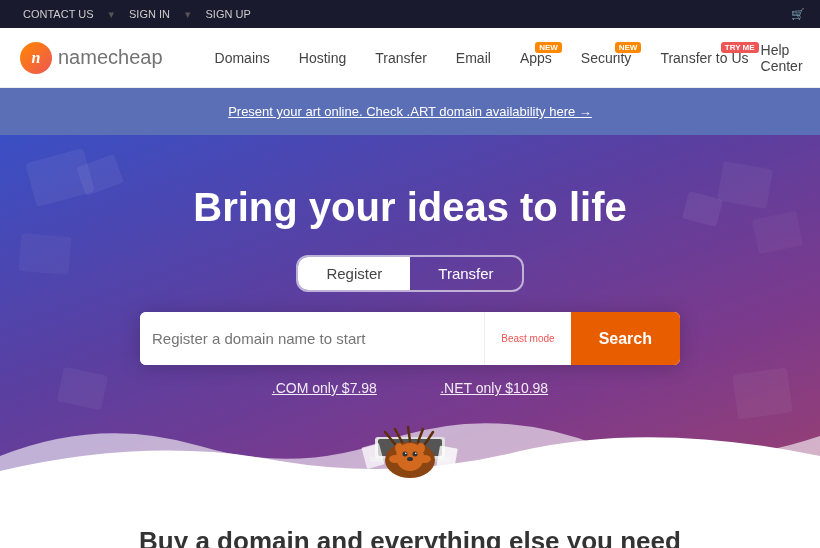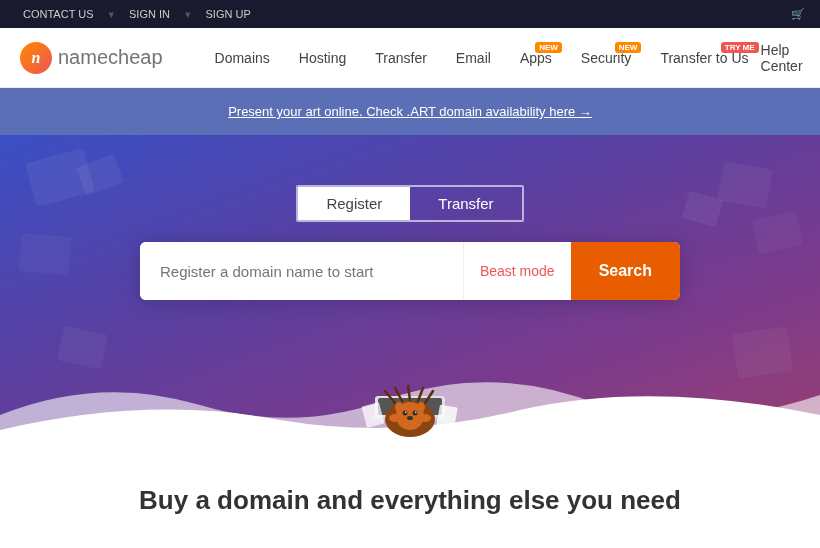--- a/index.html
+++ b/index.html
@@ -23,27 +23,27 @@
     .badge-try { background: #e55; }
     .help-center { color: #444; font-size: 14px; cursor: pointer; margin-left: auto; }
 
     
     .announcement { background: #5a6fb5; text-align: center; padding: 16px; font-size: 13px; }
     .announcement a { color: #fff; text-decoration: underline; cursor: pointer; }
 
     
     .hero { background: linear-gradient(160deg, #3a4fc4 0%, #5b3fa0 40%, #7b3a8c 70%, #9b4070 100%); padding: 50px 20px 100px; text-align: center; position: relative; overflow: hidden; min-height: 320px; }
     .hero-title { color: white; font-size: 40px; font-weight: 700; margin-bottom: 25px; }
-    .hero-tabs { display: inline-flex; border: 2px solid rgba(255,255,255,0.6); border-radius: 2px; margin-bottom: 20px; overflow: hidden; }
+    .hero-tabs { display: inline-flex; border: 2px solid rgba(255,255,255,0.6); border-radius: 12px; margin-bottom: 20px; overflow: hidden; }
     .hero-tab { padding: 8px 28px; font-size: 15px; cursor: pointer; font-weight: 500; }
     .hero-tab.active { background: white; color: #444; }
     .hero-tab.inactive { background: transparent; color: white; }
     .search-bar { display: flex; max-width: 540px; margin: 0 auto 15px; background: white; border-radius: 6px; overflow: hidden; box-shadow: 0 2px 20px rgba(0,0,0,0.2); }
-    .search-input { flex: 1; padding: 14px 20px; border: none; outline: none; font-size: 15px; color: #333; }
-    .beast-mode { padding: 21px 16px; font-size: 14px; color: #e55; cursor: pointer; white-space: nowrap; display: flex; align-items: center; border-left: 1px solid #eee; }
+    .search-input { flex: 1; padding: 14px 12px; border: none; outline: none; font-size: 15px; color: #333; }
+    .beast-mode { padding: 21px 16px; font-size: 10px; color: #e55; cursor: pointer; white-space: nowrap; display: flex; align-items: center; border-left: 1px solid #eee; }
     .search-btn { background: #e85d00; color: #ffffff; border: none; padding: 14px 28px; font-size: 16px; font-weight: 600; cursor: pointer; }
     .hero-pricing { color: rgba(255,255,255,0.9); font-size: 14px; }
     .hero-pricing a { color: rgba(255,255,255,0.9); text-decoration: underline; cursor: pointer; }
     .hero-pricing span { margin: 0 20px; }
 
     
     .hero-deco { position: absolute; opacity: 0.15; }
     .card-tl { top: 20px; left: 30px; width: 60px; height: 45px; background: rgba(255,255,255,0.4); border-radius: 4px; transform: rotate(-15deg); }
     .card-tr { top: 30px; right: 50px; width: 50px; height: 40px; background: rgba(255,255,255,0.3); border-radius: 4px; transform: rotate(10deg); }
     .card-br { bottom: 80px; right: 30px; width: 55px; height: 45px; background: rgba(255,255,255,0.3); border-radius: 4px; transform: rotate(-8deg); }
@@ -116,32 +116,38 @@
   <div style="position:absolute; top:60px; right:100px; opacity:0.12; transform:rotate(15deg);">
     <div style="width:35px;height:28px;background:rgba(255,255,255,0.5);border-radius:3px;"></div>
   </div>
   <div style="position:absolute; top:100px; left:20px; opacity:0.1; transform:rotate(5deg);">
     <div style="width:50px;height:38px;background:rgba(255,255,255,0.4);border-radius:3px;"></div>
   </div>
   <div style="position:absolute; top:80px; right:20px; opacity:0.1; transform:rotate(-12deg);">
     <div style="width:45px;height:35px;background:rgba(255,255,255,0.4);border-radius:3px;"></div>
   </div>
 
+  <h1 class="hero-title">Bring your ideas to life</h1>
 
   <div class="hero-tabs">
     <div class="hero-tab active">Register</div>
     <div class="hero-tab inactive">Transfer</div>
   </div>
 
   <div class="search-bar">
     <input class="search-input" type="text" placeholder="Register a domain name to start" style="">
     <div class="beast-mode">Beast mode</div>
     <button class="search-btn">Search</button>
   </div>
 
+  <div class="hero-pricing">
+    <a>.COM only $7.98</a>
+    <span>&nbsp;&nbsp;&nbsp;&nbsp;</span>
+    <a>.NET only $10.98</a>
+  </div>
 
   
   <svg class="hero-wave" viewBox="0 0 820 80" preserveAspectRatio="none" height="80">
     <path d="M0,40 Q100,0 200,30 Q300,60 400,20 Q500,-10 600,30 Q700,60 820,20 L820,80 L0,80 Z" fill="white" opacity="0.6"></path>
     <path d="M0,55 Q150,20 280,45 Q400,65 520,35 Q650,5 820,40 L820,80 L0,80 Z" fill="white"></path>
   </svg>
 
   
   <div style="position:absolute; bottom:0; left:50%; transform:translateX(-50%); z-index:10;">
     <svg width="120" height="90" viewBox="0 0 120 90">

